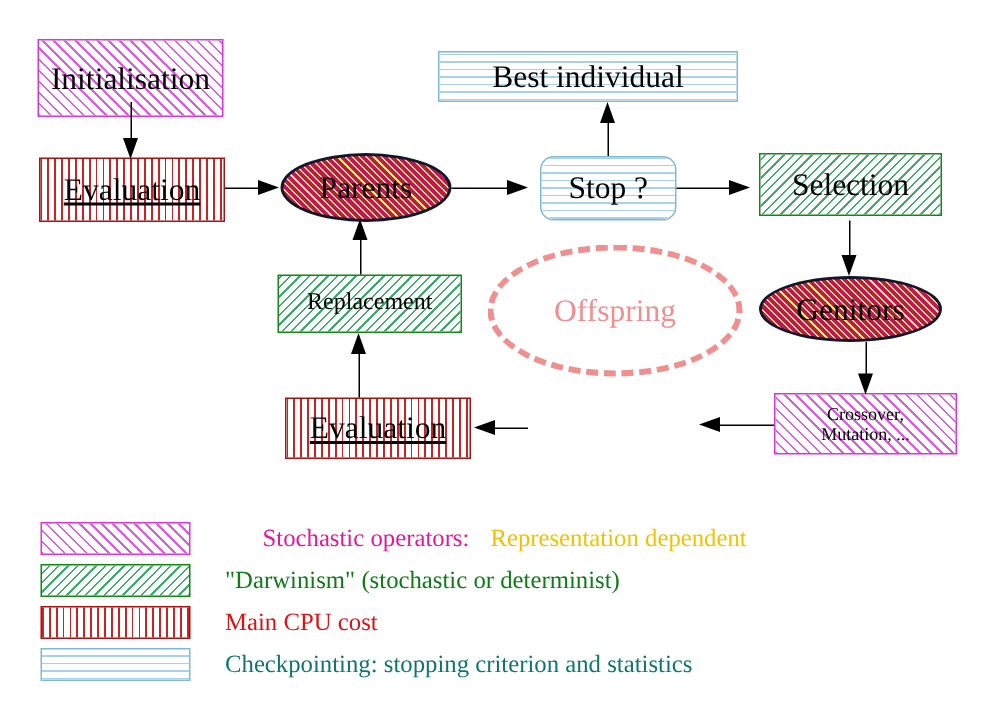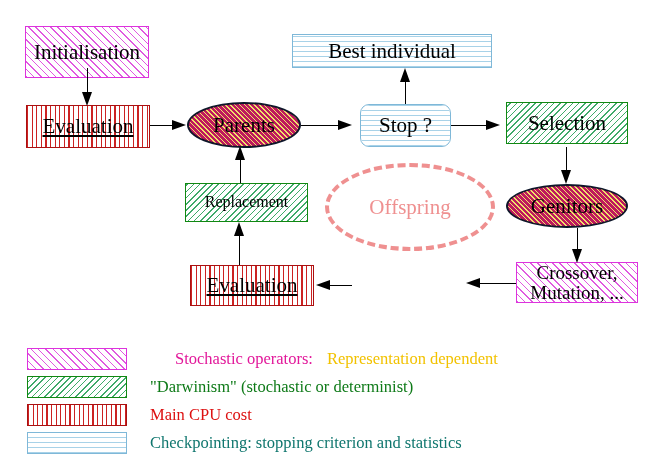--- a/index.html
+++ b/index.html
@@ -184,21 +184,21 @@
   </div>
 
   <div class="node fill-green" style="left:506px; top:102px; width:122px; height:42px; font-size:21px;">
     <span class="label">Selection</span>
   </div>
 
   <div class="node fill-yellow" style="left:506px; top:184px; width:122px; height:44px; font-size:21px;">
     <span class="label">Genitors</span>
   </div>
 
-  <div class="node fill-magenta" style="left:516px; top:262px; width:122px; height:41px; font-size:19px; flex-direction:column; justify-content:center;">
+  <div class="node fill-magenta" style="left:516px; top:262px; width:122px; height:41px; font-size:12px; flex-direction:column; justify-content:center;">
     <span class="label">Crossover,</span>
     <span class="label">Mutation, ...</span>
   </div>
 
 
   <div class="node fill-red" style="left:190px; top:265px; width:124px; height:41px; font-size:21px;">
     <span class="label">Evaluation</span>
   </div>
 
   <div class="node fill-green" style="left:185px; top:183px; width:123px; height:39px; font-size:16px;">

